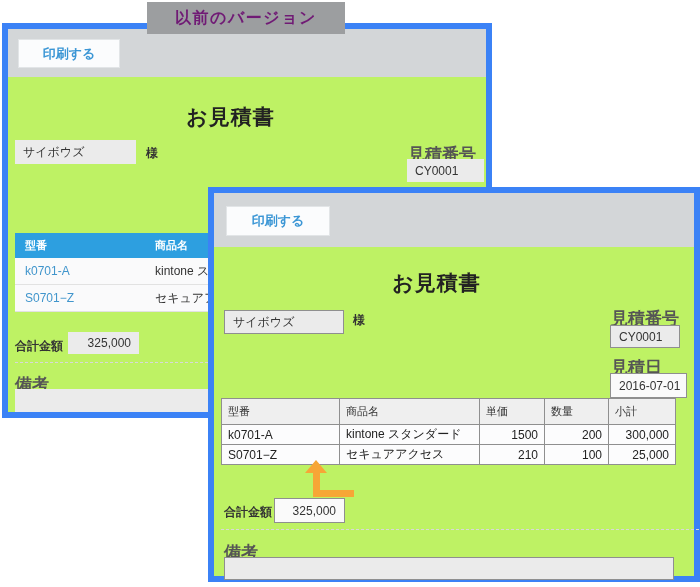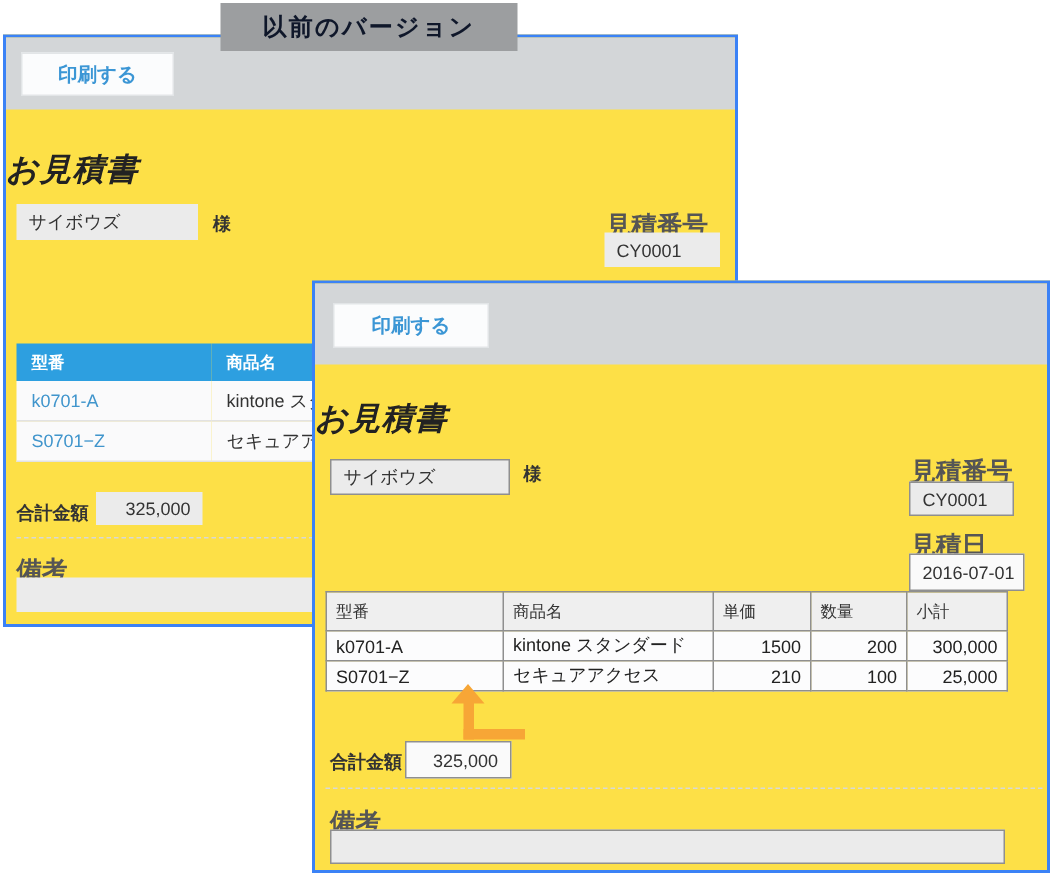--- a/index.html
+++ b/index.html
@@ -2,39 +2,39 @@
 <html><head>
 <meta charset="utf-8">
 <style>
   html,body { margin:0; padding:0; }
   .stage {
     position:relative; width:700px; height:587px; background:#ffffff;
     overflow:hidden;
     font-family:"Liberation Sans","DejaVu Sans",sans-serif;
   }
   .window {
-    position:absolute; background:#fde047; border:2px solid #3b82f6;
+    position:absolute; background:#bef264; border:6px solid #3b82f6;
     box-sizing:border-box;
   }
   .window.old { left:2px;  top:23px;  width:490px; height:395px; z-index:1; }
   .window.new { left:208px; top:187px; width:492px; height:395px; z-index:2; }
 
   .win-header { position:absolute; left:0; top:0; width:100%; height:48px; background:#D3D6D8; }
   .new .win-header { height:54px; }
 
   .print-btn {
     position:absolute; left:10px; top:10px; width:102px; height:29px;
     background:#FBFCFD; border:1px solid #E2E5E7; color:#3B96D5;
     font-weight:bold; font-size:13px; font-family:inherit; cursor:pointer;
   }
   .new .print-btn { left:12px; top:13px; width:104px; height:30px; }
 
   .title {
-    position:absolute; left:0; width:445px; 
-    font-size:21px; font-weight:bold; color:#222; letter-spacing:1px;font-style:italic;
+    position:absolute; left:0; width:445px; text-align:center;
+    font-size:21px; font-weight:bold; color:#222; letter-spacing:1px;
   }
   .old .title { top:74px; }
   .new .title { top:76px; }
 
   .label { position:absolute; font-size:17px; font-weight:bold; color:#555; }
   .suffix { position:absolute; font-size:12px; font-weight:bold; color:#333; }
 
   .fieldbox {
     position:absolute; box-sizing:border-box; background:#EBEBEB;
     font-size:12px; color:#333; display:flex; align-items:center; padding:0 8px;
@@ -103,21 +103,21 @@
   .callout {
     position:absolute; left:137px; top:272px; width:347px; height:58px;
     background:#fff; border:3px solid #F7A636; border-radius:6px;
     display:flex; align-items:center; justify-content:center;
     font-size:17px; font-weight:bold; color:#F7A636; box-sizing:border-box;
     letter-spacing:0.5px; white-space:nowrap;
   }
 
   
   .banner {
-    position:absolute; z-index:3; color:#0f172a; font-size:16px; font-weight:bold;
+    position:absolute; z-index:3; color:#701a75; font-size:16px; font-weight:bold;
     display:flex; align-items:center; justify-content:center; letter-spacing:1.5px;
   }
   .banner.gray   { left:147px; top:2px;   width:198px; height:32px; background:#9C9EA0; }
   .banner.orange { left:385px; top:176px; width:170px; height:31px; background:#F7A636; }
 </style>
 </head>
 <body>
 
 <div class="stage">
 

